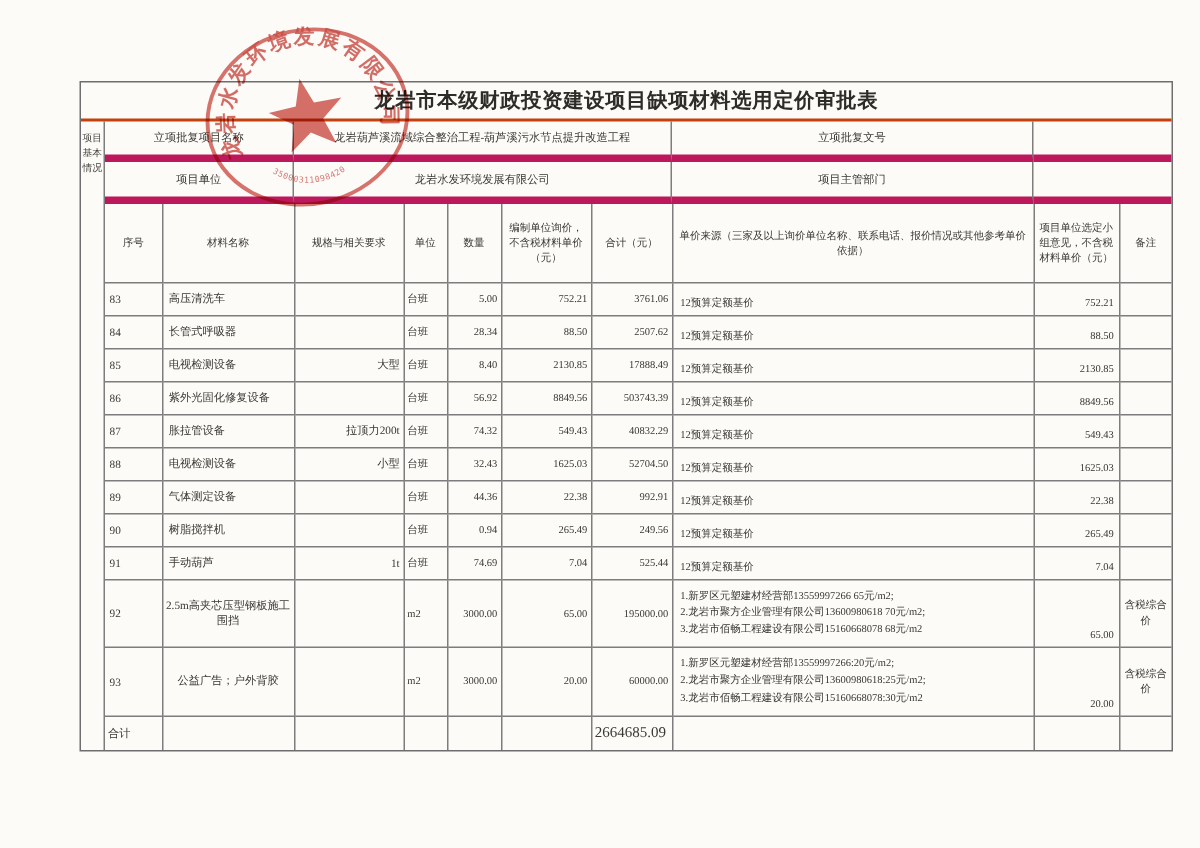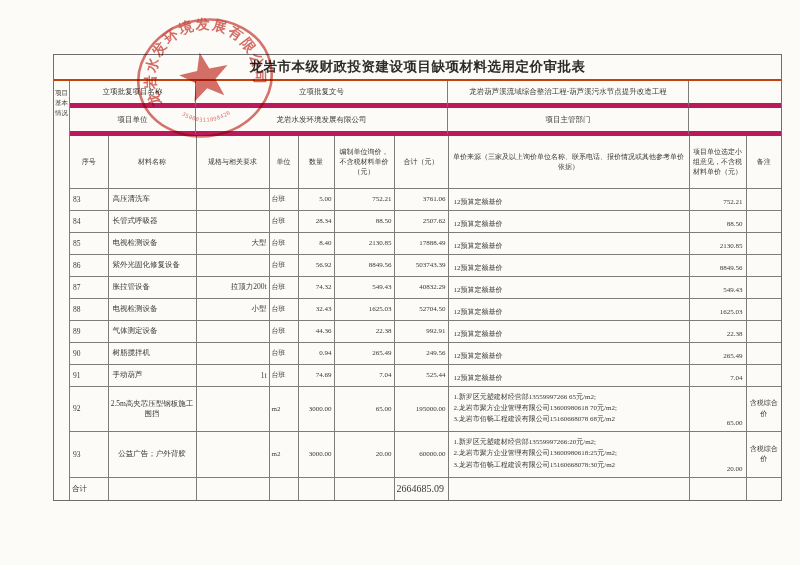--- a/index.html
+++ b/index.html
@@ -77,22 +77,22 @@
 </head>
 <body>
 
 <div class="sheet">
   <div class="title-row">龙岩市本级财政投资建设项目缺项材料选用定价审批表</div>
   <div class="lower">
     <div class="side-strip">项目基本情况</div>
     <div class="content">
       <div class="info-grid">
         <div>立项批复项目名称</div>
+        <div>龙岩葫芦溪流域综合整治工程-葫芦溪污水节点提升改造工程</div>
         <div>立项批复文号</div>
-        <div>龙岩葫芦溪流域综合整治工程-葫芦溪污水节点提升改造工程</div>
         <div class="last"></div>
         <div>项目单位</div>
         <div>龙岩水发环境发展有限公司</div>
         <div>项目主管部门</div>
         <div class="last"></div>
       </div>
       <table>
         <colgroup>
           <col class="c-no">
             <col class="c-name">

